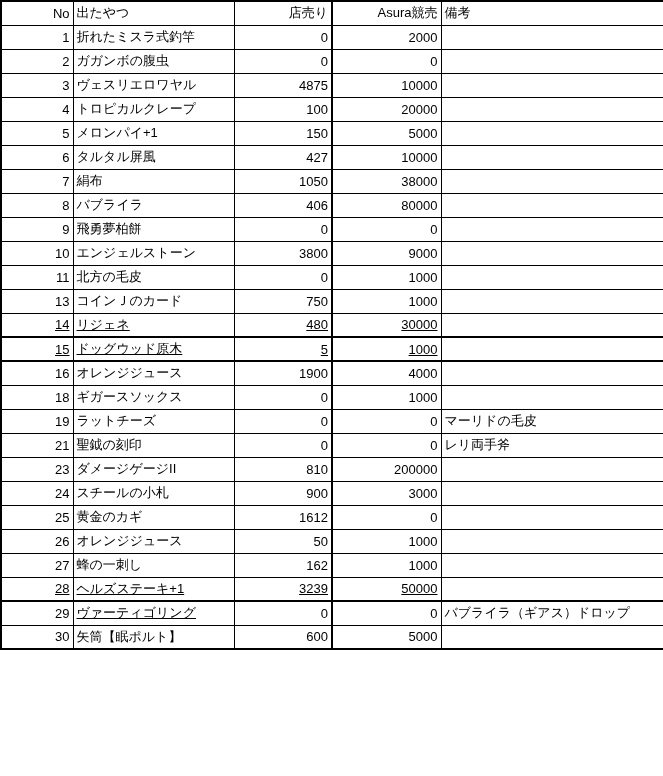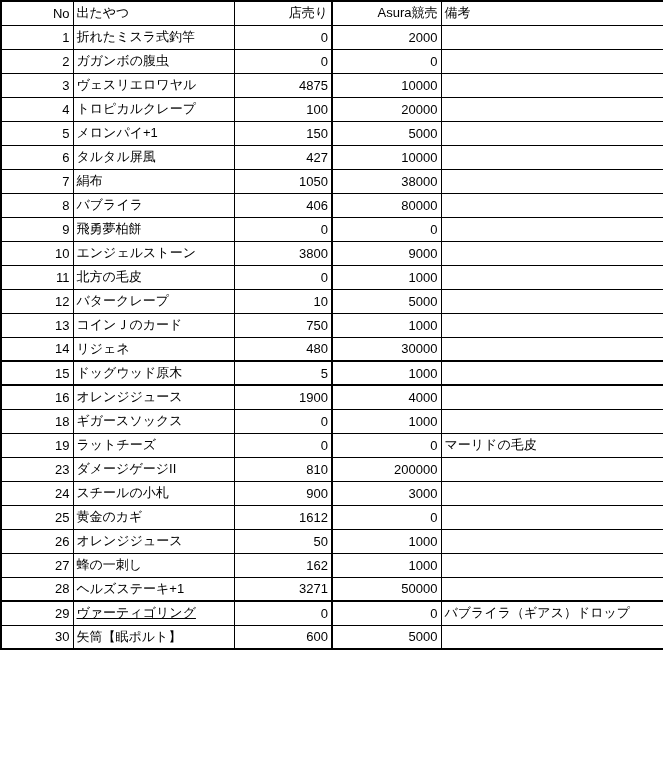--- a/index.html
+++ b/index.html
@@ -31,20 +31,21 @@
     font-weight: normal;
     vertical-align: middle;
     box-sizing: border-box;
   }
   
   table.grid th:nth-child(3), table.grid td:nth-child(3) {
     border-right-width: 2px;
   }
   tr.thick-bottom th, tr.thick-bottom td {
     border-bottom-width: 2px;
+    text-decoration: underline;
   }
   .num { text-align: right; }
   .txt { text-align: left; }
   .bold { font-weight: bold; text-decoration: underline; }
 </style>
 </head>
 <body>
 
 <div class="sheet">
   <table class="grid">
@@ -136,27 +137,20 @@
           <td class="txt"></td>
         </tr>
         <tr>
           <td class="num">11</td>
           <td class="txt">北方の毛皮</td>
           <td class="num">0</td>
           <td class="num">1000</td>
           <td class="txt"></td>
         </tr>
         <tr>
-          <td class="num">12</td>
-          <td class="txt">バタークレープ</td>
-          <td class="num">10</td>
-          <td class="num">5000</td>
-          <td class="txt"></td>
-        </tr>
-        <tr>
           <td class="num">13</td>
           <td class="txt">コインＪのカード</td>
           <td class="num">750</td>
           <td class="num">1000</td>
           <td class="txt"></td>
         </tr>
         <tr class="thick-bottom">
           <td class="num">14</td>
           <td class="txt">リジェネ</td>
           <td class="num">480</td>
@@ -185,20 +179,27 @@
           <td class="txt"></td>
         </tr>
         <tr>
           <td class="num">19</td>
           <td class="txt">ラットチーズ</td>
           <td class="num">0</td>
           <td class="num">0</td>
           <td class="txt">マーリドの毛皮</td>
         </tr>
         <tr>
+          <td class="num">21</td>
+          <td class="txt">聖鉞の刻印</td>
+          <td class="num">0</td>
+          <td class="num">0</td>
+          <td class="txt">レリ両手斧</td>
+        </tr>
+        <tr>
           <td class="num">23</td>
           <td class="txt">ダメージゲージII</td>
           <td class="num">810</td>
           <td class="num">200000</td>
           <td class="txt"></td>
         </tr>
         <tr>
           <td class="num">24</td>
           <td class="txt">スチールの小札</td>
           <td class="num">900</td>
@@ -222,21 +223,21 @@
         <tr>
           <td class="num">27</td>
           <td class="txt">蜂の一刺し</td>
           <td class="num">162</td>
           <td class="num">1000</td>
           <td class="txt"></td>
         </tr>
         <tr class="thick-bottom">
           <td class="num">28</td>
           <td class="txt">ヘルズステーキ+1</td>
-          <td class="num">3271</td>
+          <td class="num">3239</td>
           <td class="num">50000</td>
           <td class="txt"></td>
         </tr>
         <tr>
           <td class="num">29</td>
           <td class="txt bold">ヴァーティゴリング</td>
           <td class="num">0</td>
           <td class="num">0</td>
           <td class="txt">バブライラ（ギアス）ドロップ</td>
         </tr>

